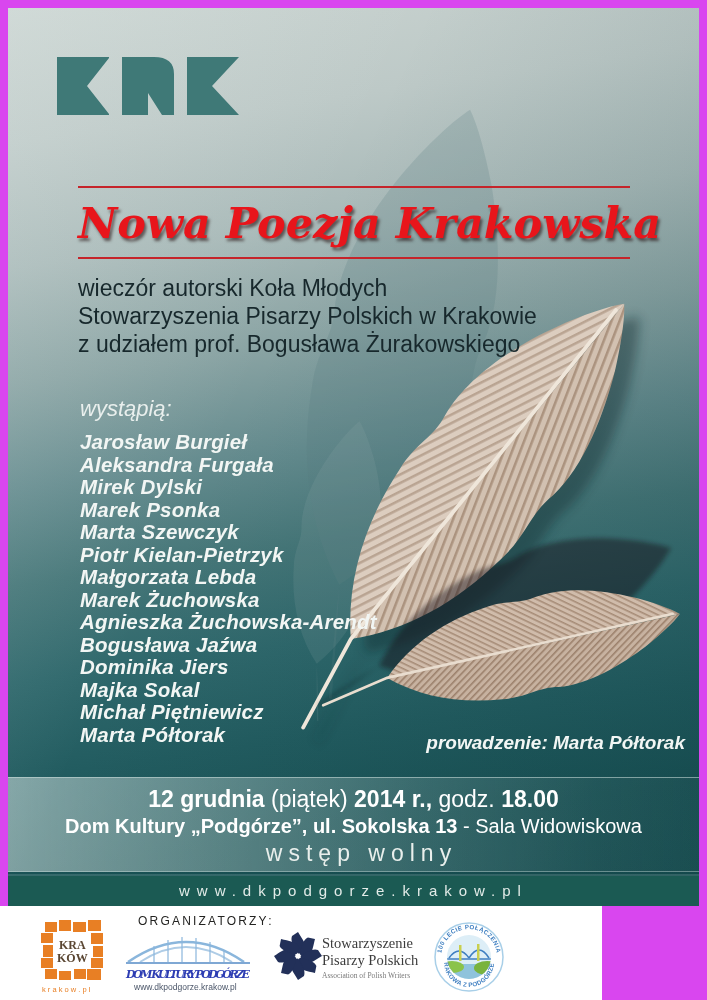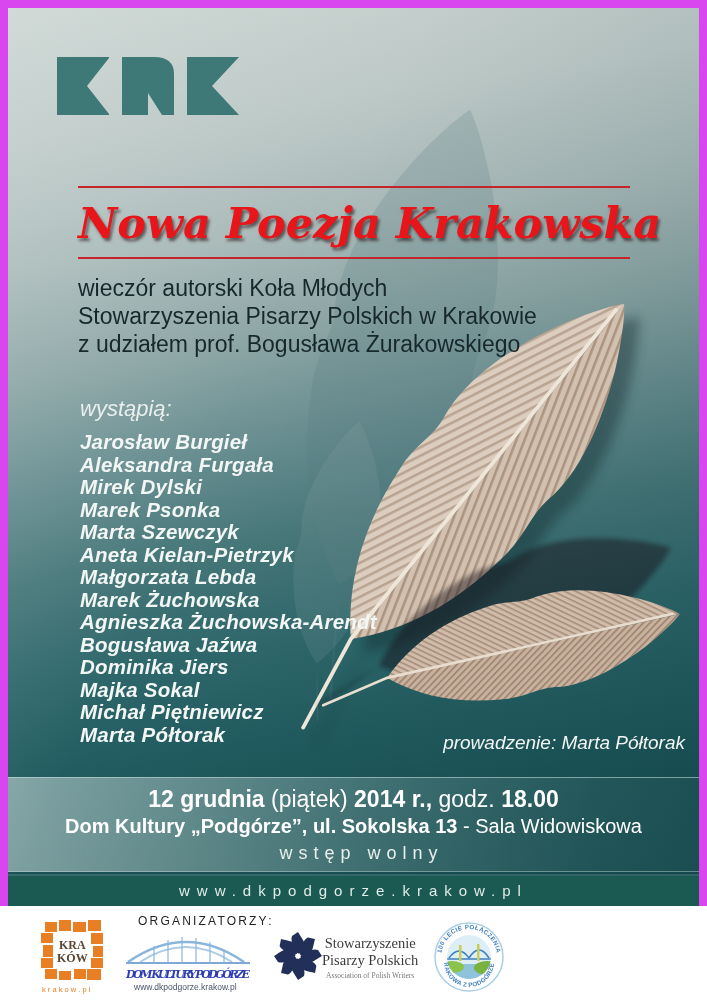--- a/index.html
+++ b/index.html
@@ -36,44 +36,44 @@
   }
   
   .lineup{position:absolute;left:72px;top:388px;width:360px;color:#f2f6f4;}
   .wystapia{font-style:italic;font-size:22px;color:#e9efed;margin-bottom:9px;}
   .names .name{
     font-style:italic;font-weight:bold;font-size:20.5px;line-height:22.5px;
     letter-spacing:.2px;white-space:nowrap;
   }
   .host{
     position:absolute;right:14px;top:724px;
-    font-style:italic;font-weight:normal;font-size:19px;color:#f2f6f4;white-space:nowrap;
+    font-style:italic;font-weight:bold;font-size:19px;color:#f2f6f4;white-space:nowrap;
   }
   
   .dateband{
     position:absolute;left:0;right:0;top:769px;height:95px;box-sizing:border-box;
     padding-top:7px;text-align:center;color:#ffffff;
     background:linear-gradient(90deg,
       rgba(226,237,235,.50) 0%, rgba(197,215,213,.38) 30%,
       rgba(143,175,175,.26) 60%, rgba(92,132,133,.16) 85%, rgba(72,112,114,.12) 100%);
     border-top:1px solid rgba(206,225,222,.55);
     border-bottom:1px solid rgba(206,225,222,.42);
   }
   .d1{font-size:23px;line-height:28px;}
   .d2{font-size:20px;line-height:27px;}
-  .d3{font-size:18px;line-height:26px;letter-spacing:6px;color:#e9efec;padding-left:16px;}
+  .d3{font-size:23px;line-height:26px;letter-spacing:6px;color:#e9efec;padding-left:16px;}
   .d1 b,.d2 b{font-weight:bold;}
   
   .webbar{
     position:absolute;left:8px;right:8px;top:876px;height:30px;background:#1b5a53;
     color:#e2ebe8;font-size:15px;line-height:30px;letter-spacing:7px;text-align:center;
     box-shadow:0 -2px 0 rgba(190,215,210,.18);
   }
   
-  .footer{position:absolute;left:0;top:906px;width:707px;height:94px;background:#ffffff;text-align:center;}
+  .footer{position:absolute;left:0;top:906px;width:602px;height:94px;background:#ffffff;}
   .org-label{position:absolute;left:138px;top:8px;font-size:12px;letter-spacing:2.2px;color:#232321;}
   .logo-krakow{position:absolute;left:40px;top:14px;}
   .logo-dkp{position:absolute;left:124px;top:26px;}
   .logo-spp{position:absolute;left:274px;top:22px;display:flex;}
   .spp-text{padding-top:7px;font-family:"Liberation Serif",serif;color:#3c3c3c;}
   .spp-line{font-size:14.5px;line-height:17px;}
   .spp-sub{font-size:7.5px;color:#787878;margin-top:2px;font-family:"Liberation Serif",serif;}
   .logo-badge{position:absolute;left:432px;top:8px;}
 </style>
 </head>
@@ -154,21 +154,21 @@
 
     <div class="lineup">
       <div class="wystapia">wystąpią:</div>
       <div class="names">
 
       <div class="name">Jarosław Burgieł</div>
           <div class="name">Aleksandra Furgała</div>
           <div class="name">Mirek Dylski</div>
           <div class="name">Marek Psonka</div>
           <div class="name">Marta Szewczyk</div>
-          <div class="name">Aneta Kielan-Pietrzyk</div>
+          <div class="name">Piotr Kielan-Pietrzyk</div>
           <div class="name">Małgorzata Lebda</div>
           <div class="name">Marek Żuchowska</div>
           <div class="name">Agnieszka Żuchowska-Arendt</div>
           <div class="name">Bogusława Jaźwa</div>
           <div class="name">Dominika Jiers</div>
           <div class="name">Majka Sokal</div>
           <div class="name">Michał Piętniewicz</div>
           <div class="name">Marta Półtorak</div>
         </div>
     </div>

